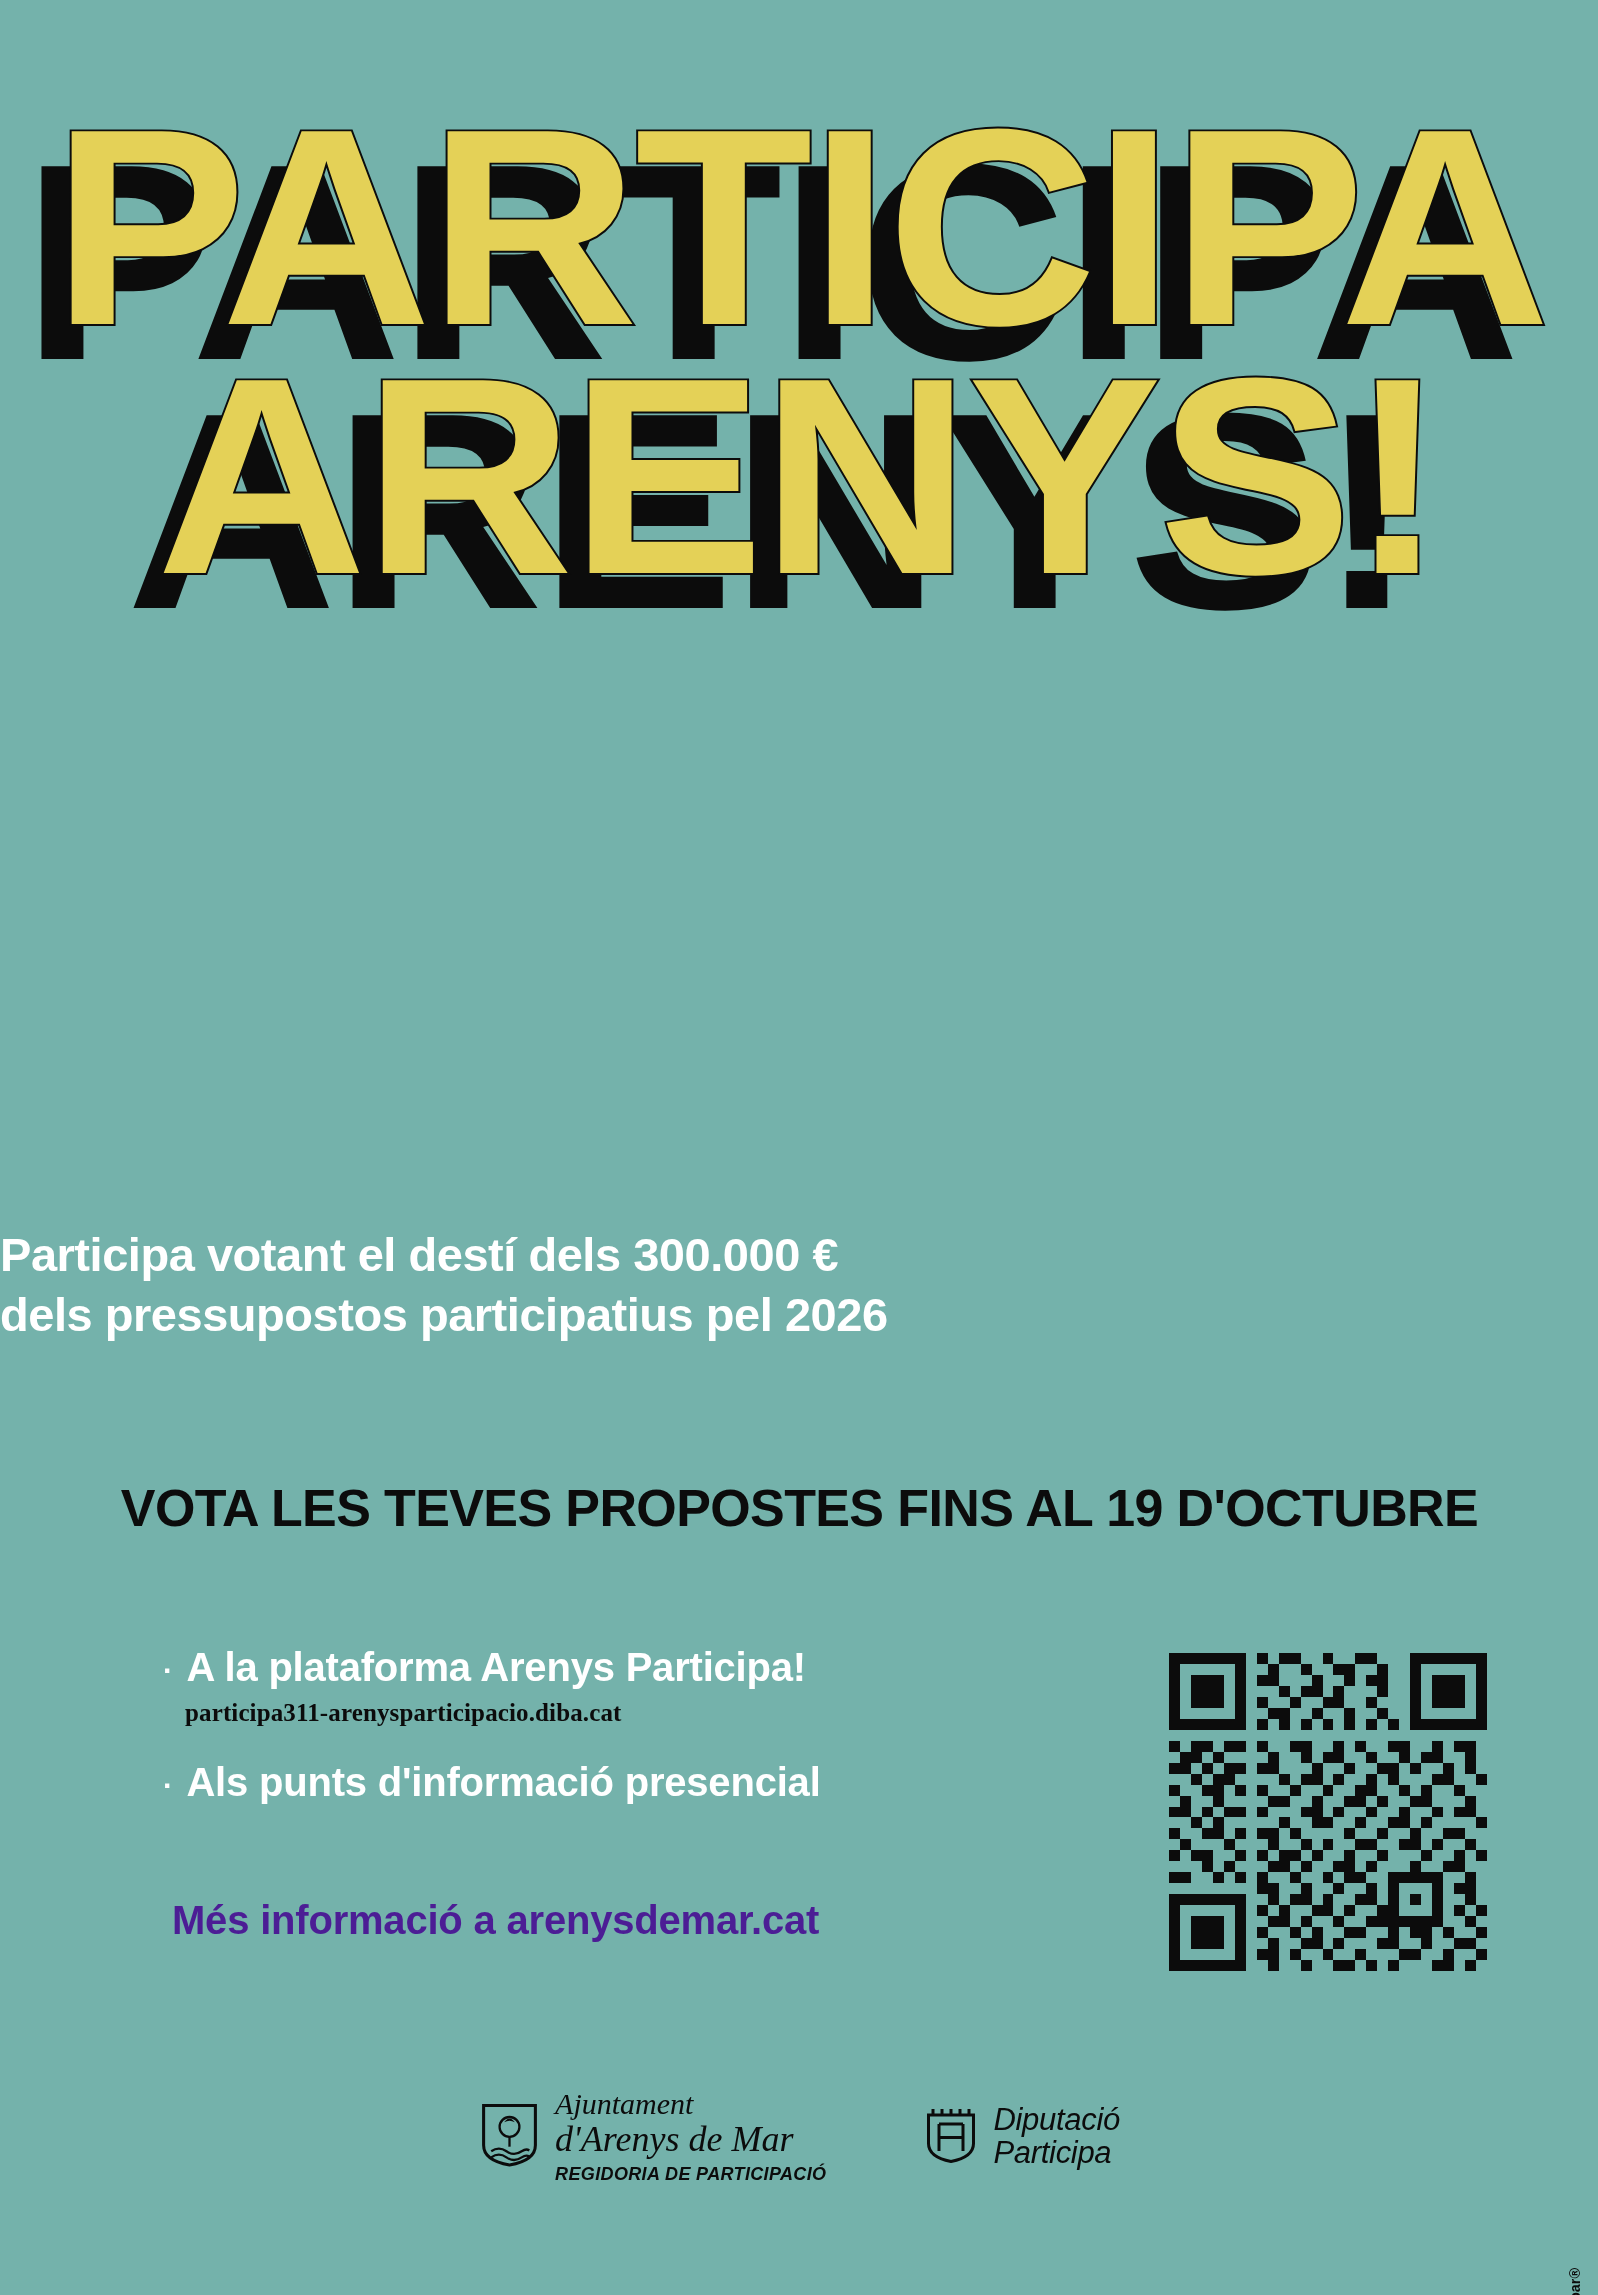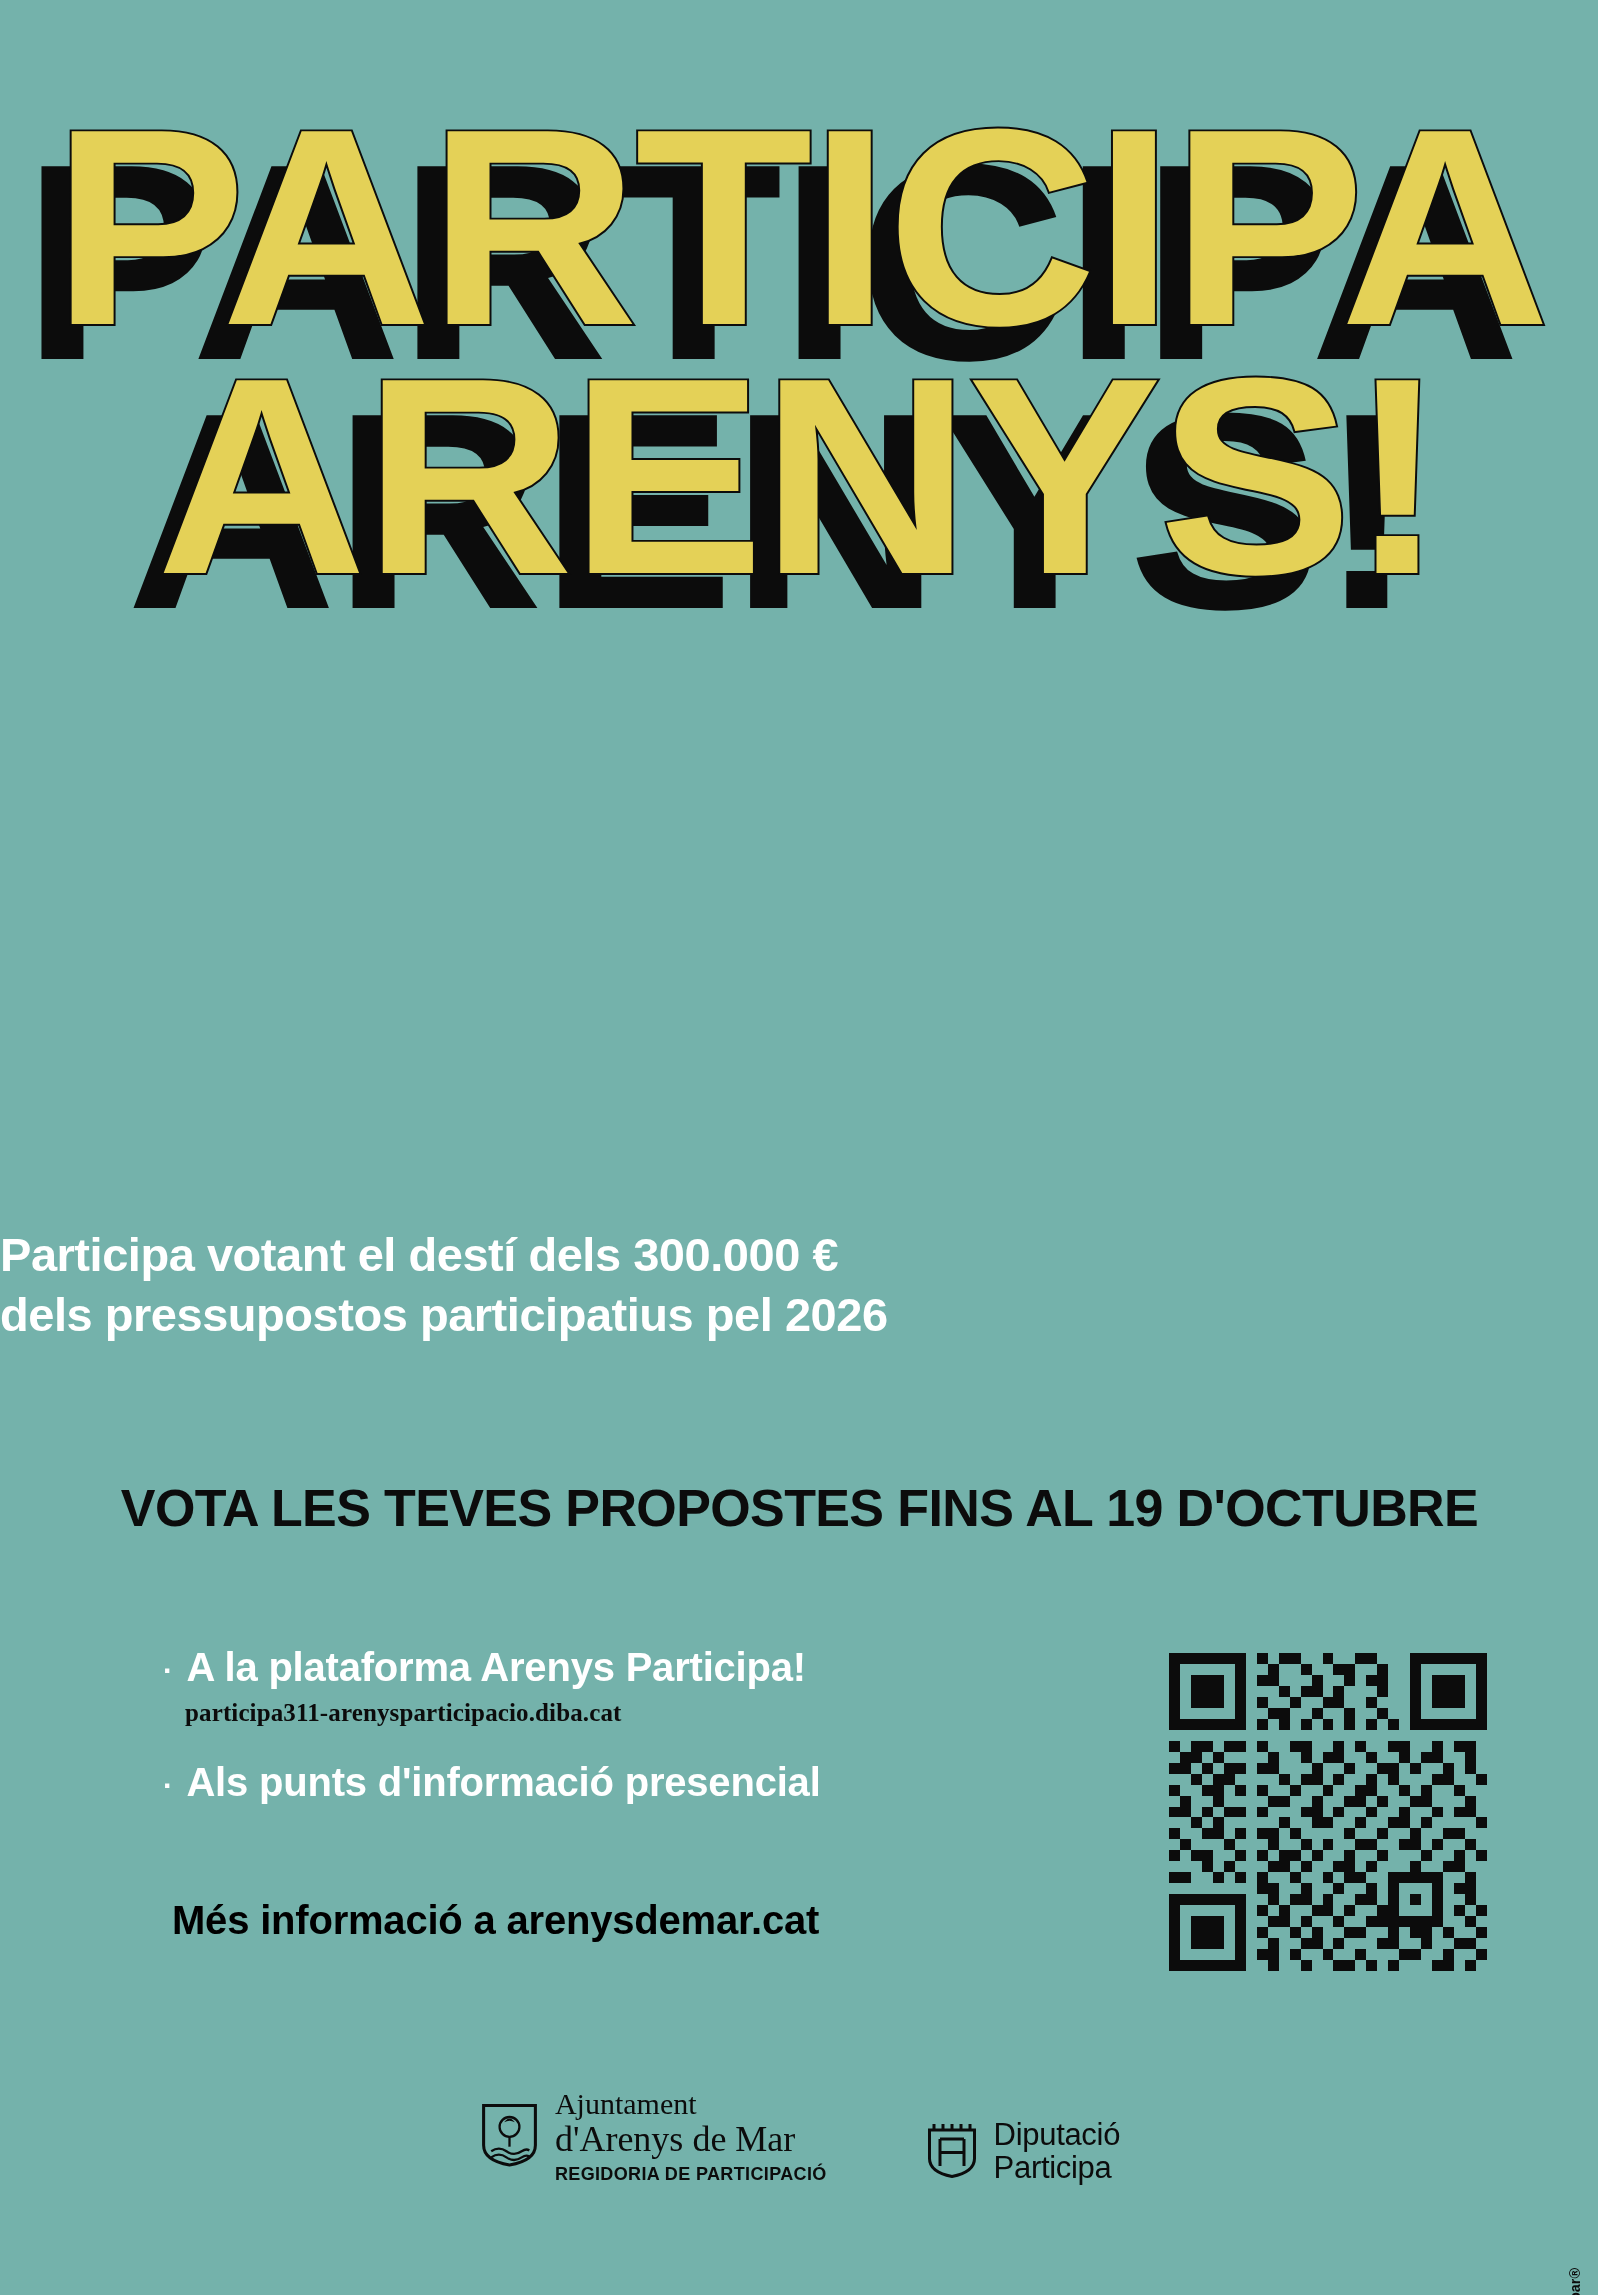--- a/index.html
+++ b/index.html
@@ -120,21 +120,21 @@
     font-size: 25px;
     letter-spacing: 0.005em;
     font-family: "Liberation Serif", serif;
   }
   .bullet2 { margin-top: 33px; }
 
   .moreinfo {
     position: absolute;
     left: 172px;
     top: 1898px;
-    color: #000000;
+    color: #4c1d95;
     font-weight: 700;
     font-size: 40px;
     letter-spacing: -0.005em;
   }
 
   
   .qr {
     position: absolute;
     left: 1169px;
     top: 1653px;
@@ -145,22 +145,23 @@
   .qr svg { display: block; }
 
   
   .logos {
     position: absolute;
     left: 0;
     top: 2088px;
     width: 100%;
     display: flex;
     justify-content: center;
-    align-items: flex-end;
+    align-items: center;
     gap: 98px;
+    font-style: italic;
   }
   .logo {
     display: flex;
     align-items: center;
     gap: 15px;
     color: #0c0c0c;
   }
   .logo .mark { flex: 0 0 auto; }
   .logo-txt { line-height: 1.08; }
   .logo-txt .l1 {

